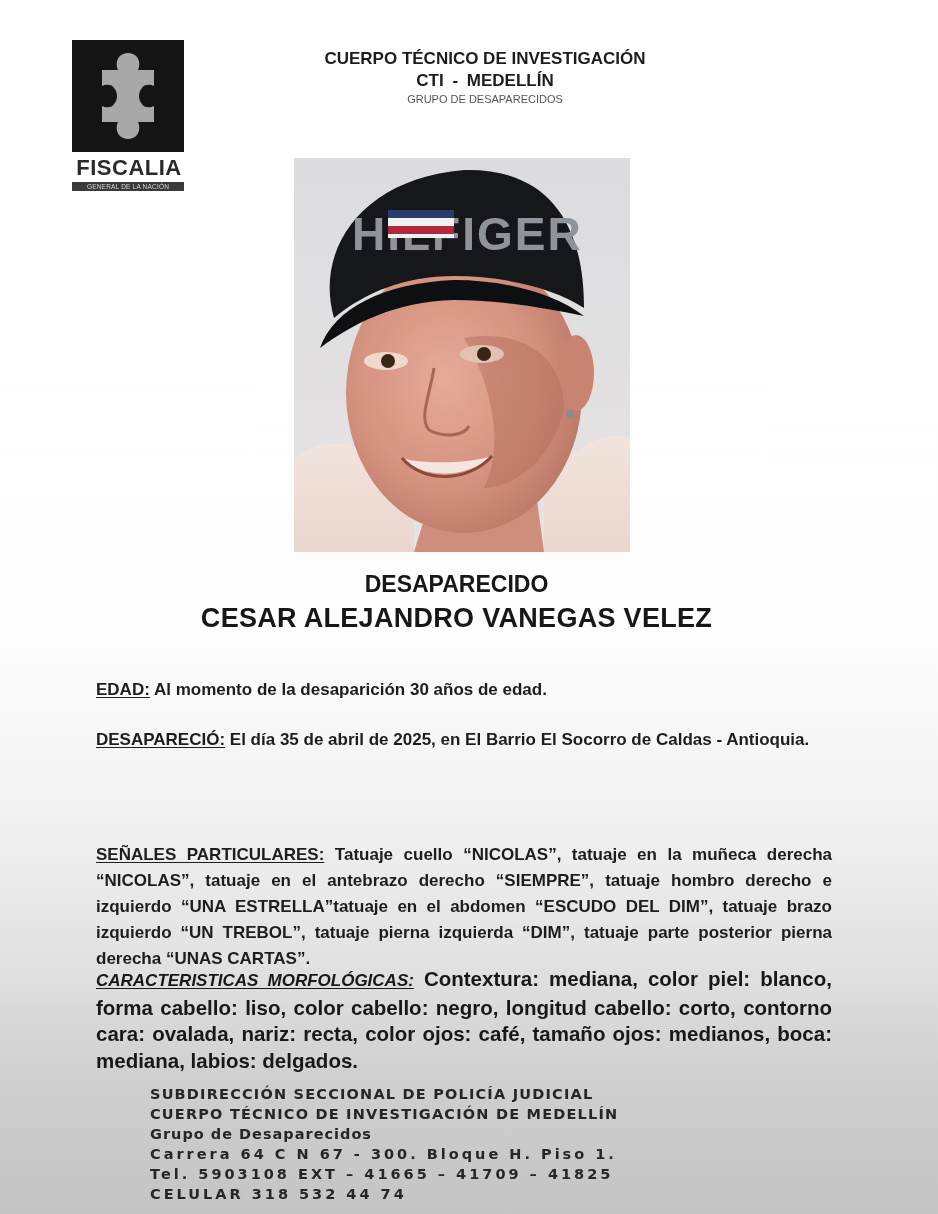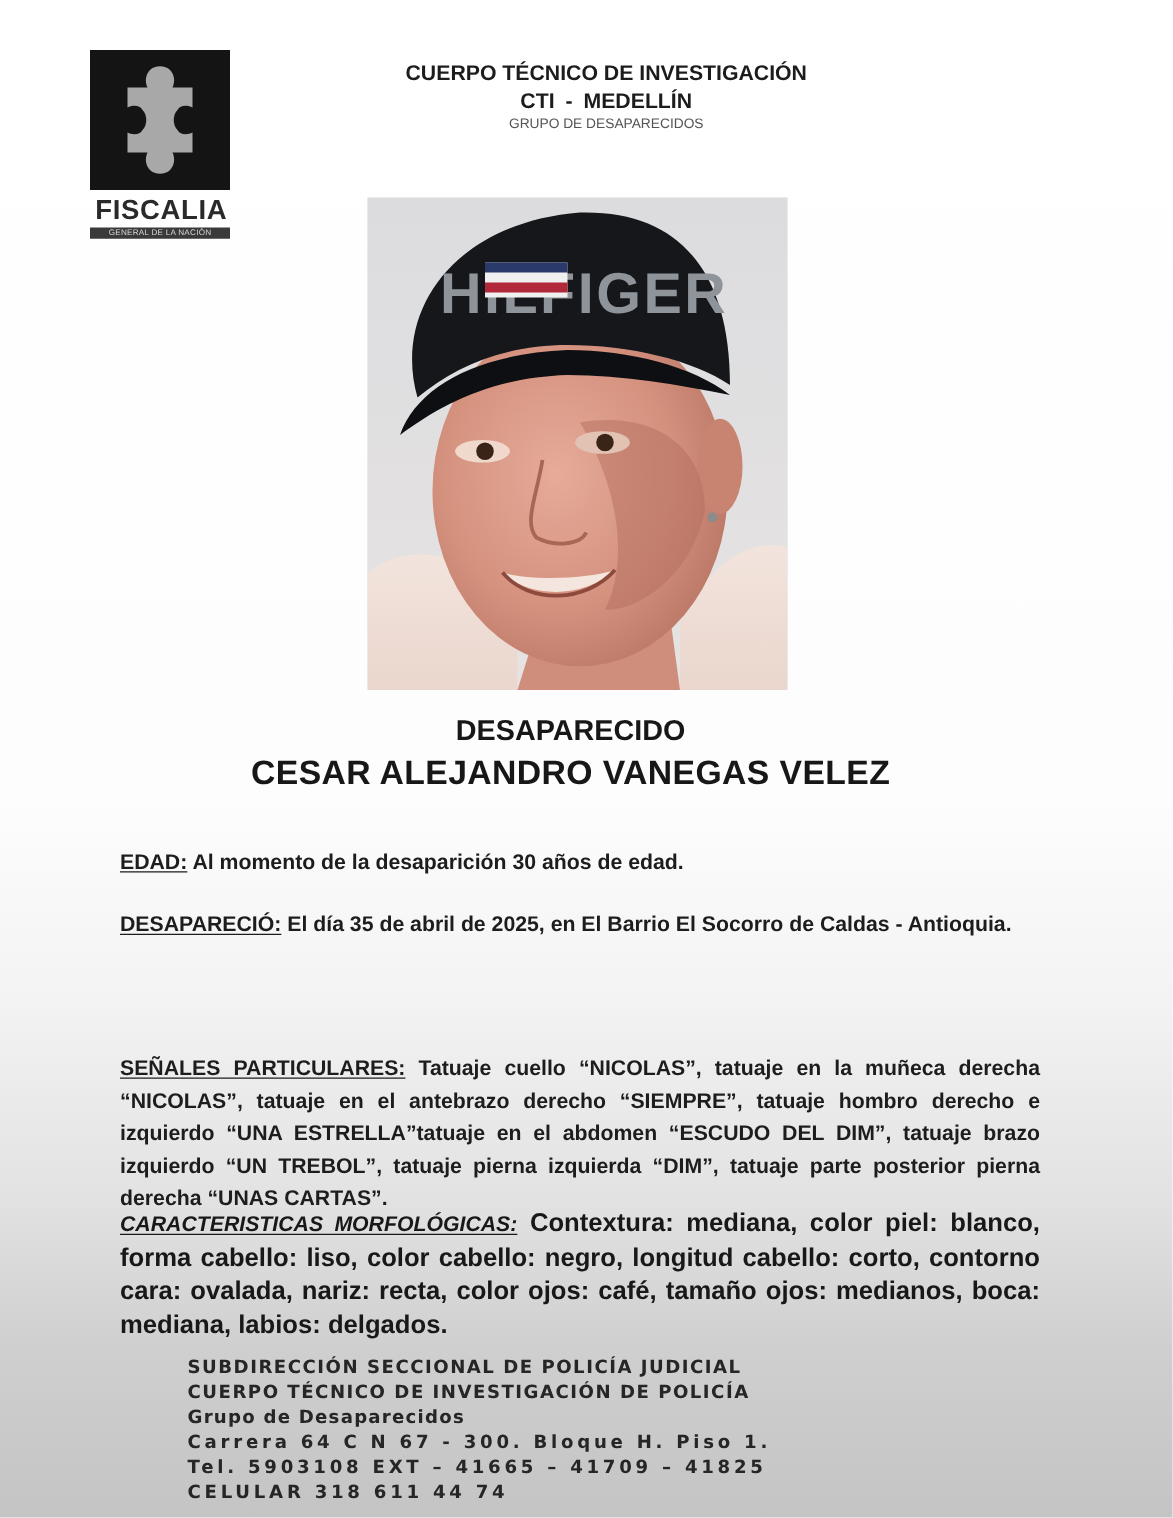--- a/index.html
+++ b/index.html
@@ -305,18 +305,18 @@
 <div class="section sec-senales">
   <span class="label">SEÑALES PARTICULARES:</span><span> Tatuaje cuello “NICOLAS”, tatuaje en la muñeca derecha “NICOLAS”, tatuaje en el antebrazo derecho “SIEMPRE”, tatuaje hombro derecho e izquierdo “UNA ESTRELLA”tatuaje en el abdomen “ESCUDO DEL DIM”, tatuaje brazo izquierdo “UN TREBOL”, tatuaje pierna izquierda “DIM”, tatuaje parte posterior pierna derecha “UNAS CARTAS”.</span>
 </div>
 
 <div class="section sec-morfo">
   <span class="label">CARACTERISTICAS MORFOLÓGICAS:</span><span> Contextura: mediana, color piel: blanco, forma cabello: liso, color cabello: negro, longitud cabello: corto, contorno cara: ovalada, nariz: recta, color ojos: café, tamaño ojos: medianos, boca: mediana, labios: delgados.</span>
 </div>
 
 <div class="footer">
   <div class="f1">SUBDIRECCIÓN SECCIONAL DE POLICÍA JUDICIAL</div>
-  <div class="f2">CUERPO TÉCNICO DE INVESTIGACIÓN DE POLICÍA</div>
+  <div class="f2">CUERPO TÉCNICO DE INVESTIGACIÓN DE MEDELLÍN</div>
   <div class="f3">Grupo de Desaparecidos</div>
   <div class="f4">Carrera 64 C N 67 - 300. Bloque H. Piso 1.</div>
   <div class="f5">Tel. 5903108 EXT – 41665 – 41709 – 41825</div>
-  <div class="f6">CELULAR 318 611 44 74</div>
+  <div class="f6">CELULAR 318 532 44 74</div>
 </div>
 
 </body></html>

